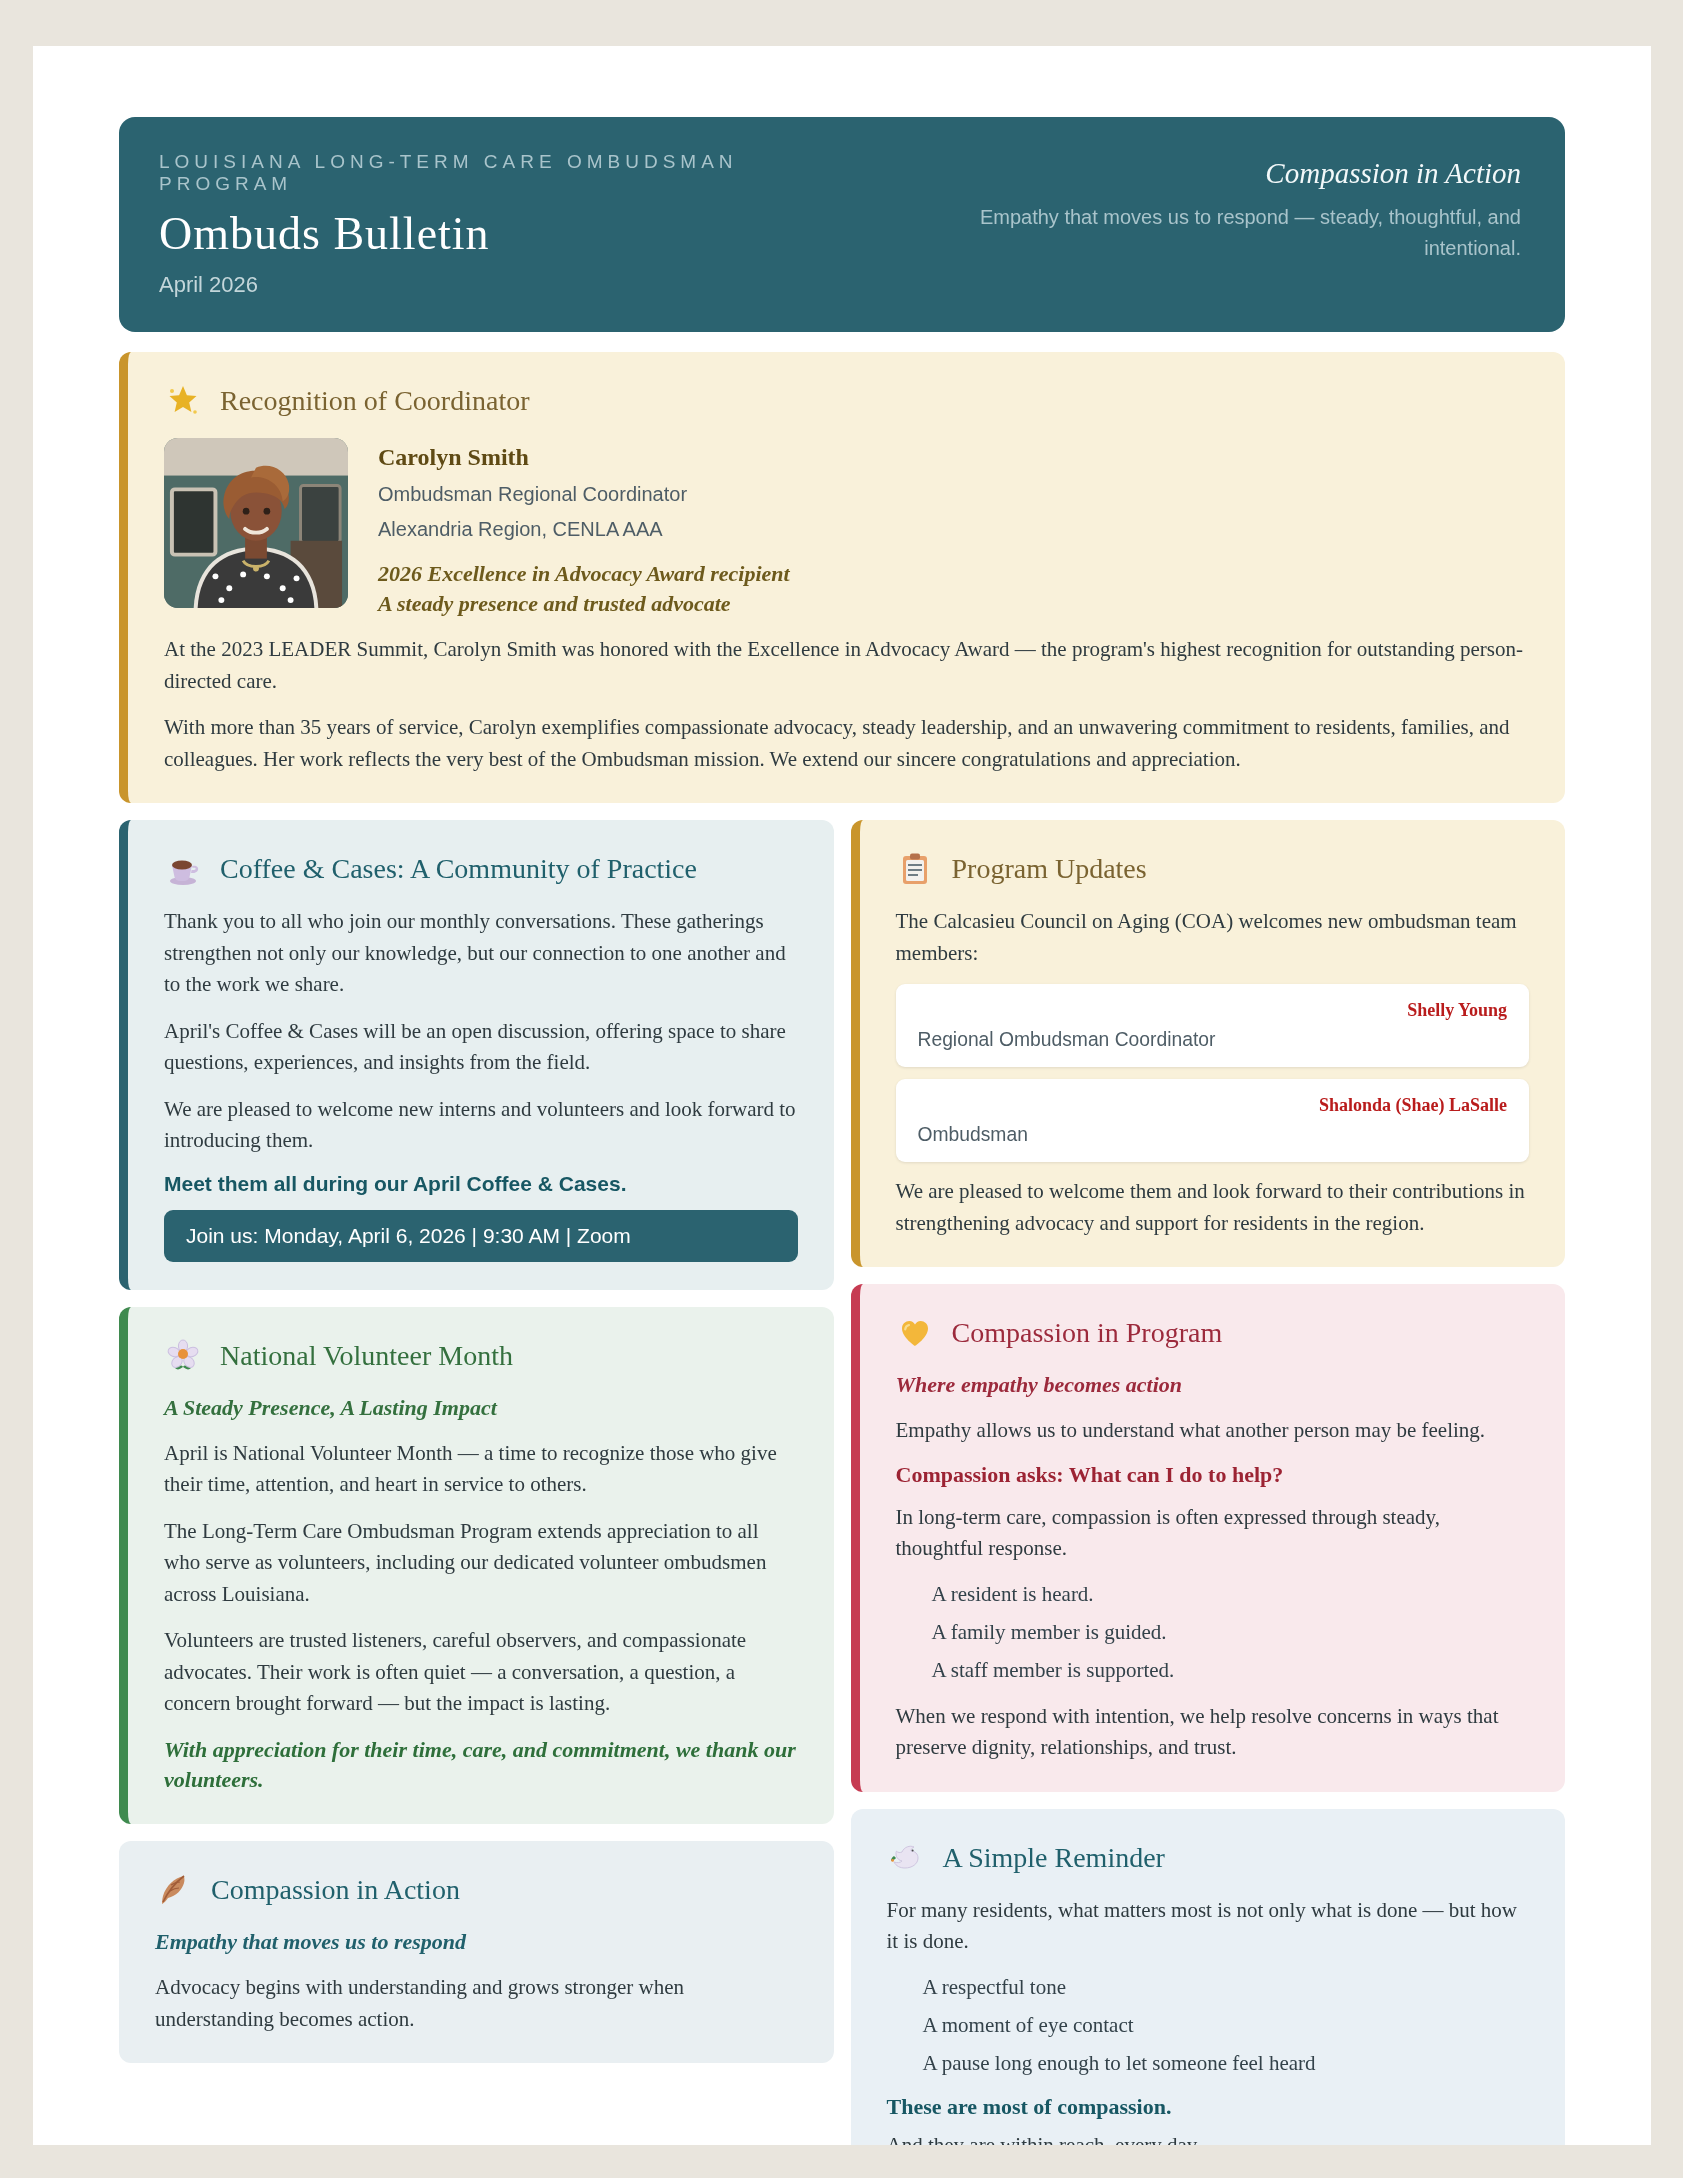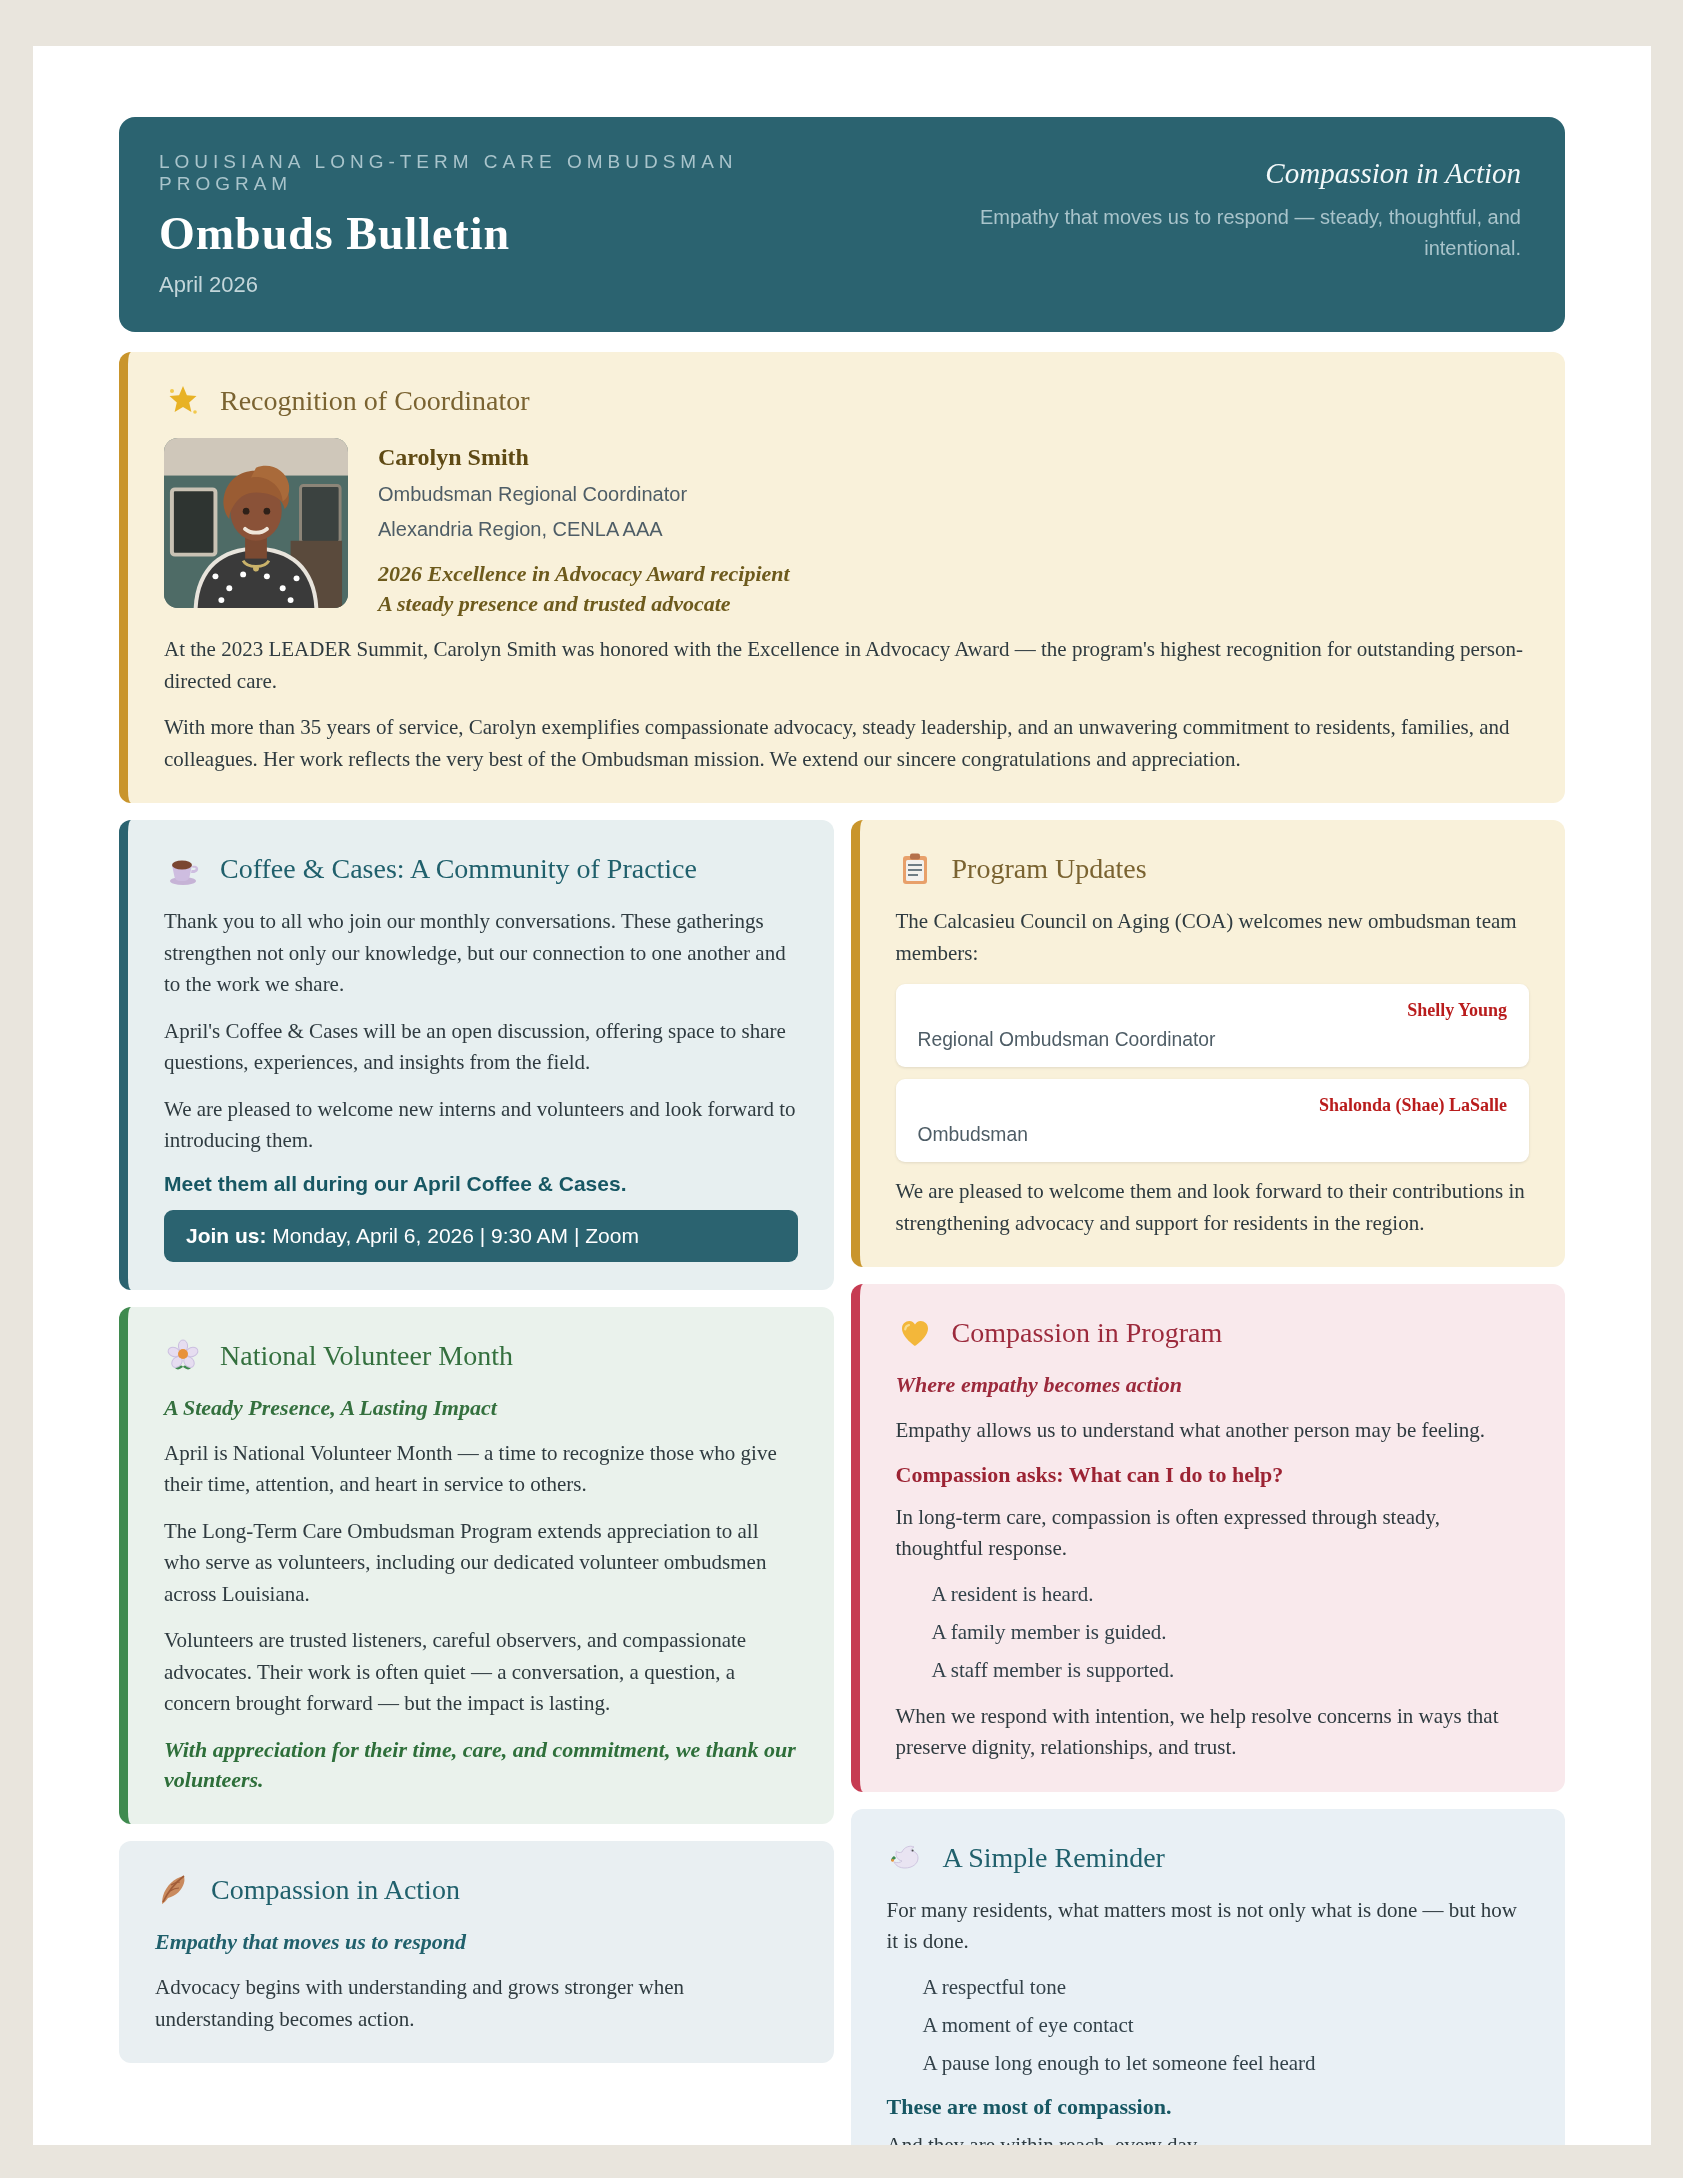--- a/index.html
+++ b/index.html
@@ -27,21 +27,21 @@
     display: flex;
     justify-content: space-between;
     align-items: flex-start;
     margin-bottom: 20px;
   }
   .kicker {
     color: #a9c4cb; font-size: 19px; letter-spacing: 5px; font-weight: 400;
   }
   .masthead-title {
     font-family: "Liberation Serif", serif;
-    color: #ffffff; font-size: 46px; font-weight: 700;
+    color: #ffffff; font-size: 46px; font-weight: 400;
     margin-top: 12px; letter-spacing: 1px;
   }
   .masthead-date { color: #c3d6da; font-size: 22px; margin-top: 12px; }
   .tagline { text-align: right; padding-top: 6px; }
   .tagline-title {
     font-family: "Liberation Serif", serif;
     font-style: italic; color: #f2f8f9; font-size: 29px; font-weight: 400;
   }
   .tagline-sub {
     color: #a9c4cb; font-size: 20px; line-height: 1.55; margin-top: 12px;
@@ -104,21 +104,21 @@
 
   .emph-line {
     font-family: Liberation Sans, sans-serif;
     font-size: 21px; font-weight: 700; color: #175763; margin-bottom: 14px;
   }
   .join-banner {
     background: #2b6370; border-radius: 9px;
     color: #ffffff; font-size: 21px;
     padding: 14px 22px; margin-top: 4px;
   }
-  .join-banner .join-label { font-weight: 700; text-align: right; }
+  .join-banner .join-label { font-weight: 400; text-align: right; }
 
   .member-card {
     background: #ffffff; border-radius: 9px;
     padding: 16px 22px; margin: 12px 0;
     box-shadow: 0 1px 3px rgba(0,0,0,0.10);
   }
   .member-name {
     font-family: "Liberation Serif", serif;
     font-size: 18px; font-weight: 700; color: #b91c1c; text-align: right;
   }

